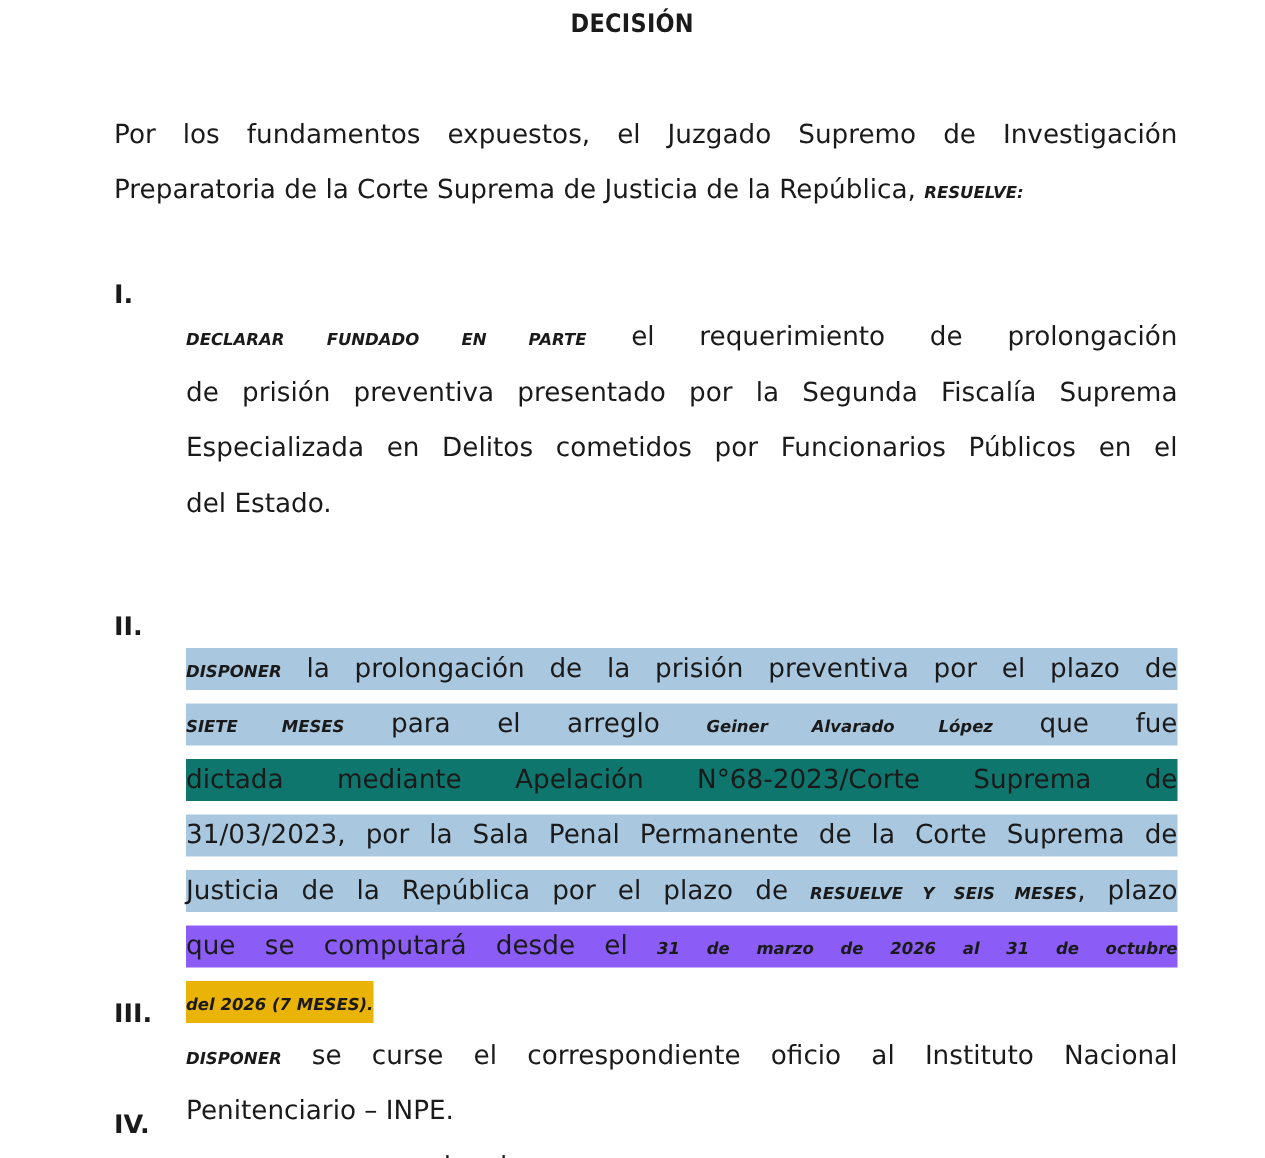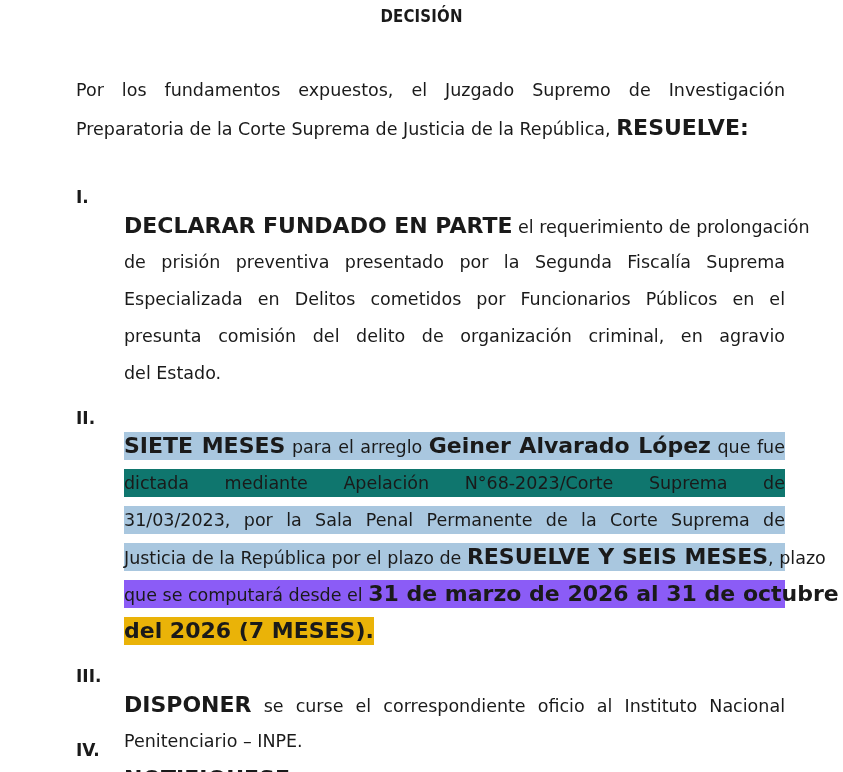--- a/index.html
+++ b/index.html
@@ -85,48 +85,48 @@
       width: 100%;
       text-align: justify;
       text-align-last: justify;
       white-space: nowrap;
     }
     .hl-line.last .hl {
       width: auto;
       text-align-last: left;
     }
     b { font-weight: bold; }
-    .cond { font-size: 22px; }
+    .cond { font-size: 11px; font-style: italic; }
   </style>
 </head>
 <body>
 
 <div>
 
   <div class="title">DECISIÓN</div>
 
   <div class="intro">
     <span class="line">Por los fundamentos expuestos, el Juzgado Supremo de Investigación</span>
     <span class="line last"><span>Preparatoria de la Corte Suprema de Justicia de la República,</span> <b class="cond">RESUELVE:</b></span>
   </div>
 
   <div class="item" style="top:179px;">
     <div class="numeral">I.</div>
     <div class="body">
       <span class="line"><b class="cond">DECLARAR FUNDADO EN PARTE</b><span> el requerimiento de prolongación</span></span>
       <span class="line">de prisión preventiva presentado por la Segunda Fiscalía Suprema</span>
       <span class="line">Especializada en Delitos cometidos por Funcionarios Públicos en el</span>
-      <span class="line">presunta comisión del delito de organización criminal, en agravio</span>
       <span class="line last">del Estado.</span>
     </div>
   </div>
 
   <div class="item" style="top:400px;">
     <div class="numeral">II.</div>
     <div class="body">
+      <span class="hl-line"><span class="hl" style="background: rgb(169, 199, 223);"><b class="cond">DISPONER</b><span> la prolongación de la prisión preventiva por el plazo de</span></span></span>
       <span class="hl-line"><span class="hl" style="background: rgb(169, 199, 223);"><b class="cond">SIETE MESES</b><span> para el arreglo </span><b class="cond">Geiner Alvarado López</b><span> que fue</span></span></span>
       <span class="hl-line"><span class="hl" style="background: #0f766e;">dictada mediante Apelación N°68-2023/Corte Suprema de</span></span>
       <span class="hl-line"><span class="hl" style="background: rgb(169, 199, 223);">31/03/2023, por la Sala Penal Permanente de la Corte Suprema de</span></span>
       <span class="hl-line"><span class="hl" style="background: rgb(169, 199, 223);"><span>Justicia de la República por el plazo de </span><b class="cond">RESUELVE Y SEIS MESES</b><span>, plazo</span></span></span>
       <span class="hl-line"><span class="hl" style="background: #8b5cf6;"><span>que se computará desde el </span><b class="cond">31 de marzo de 2026 al 31 de octubre</b></span></span>
       <span class="hl-line last"><span class="hl" style="background: #eab308;"><b class="cond">del 2026 (7 MESES).</b></span></span>
     </div>
   </div>
 
   <div class="item" style="top:658px;">

